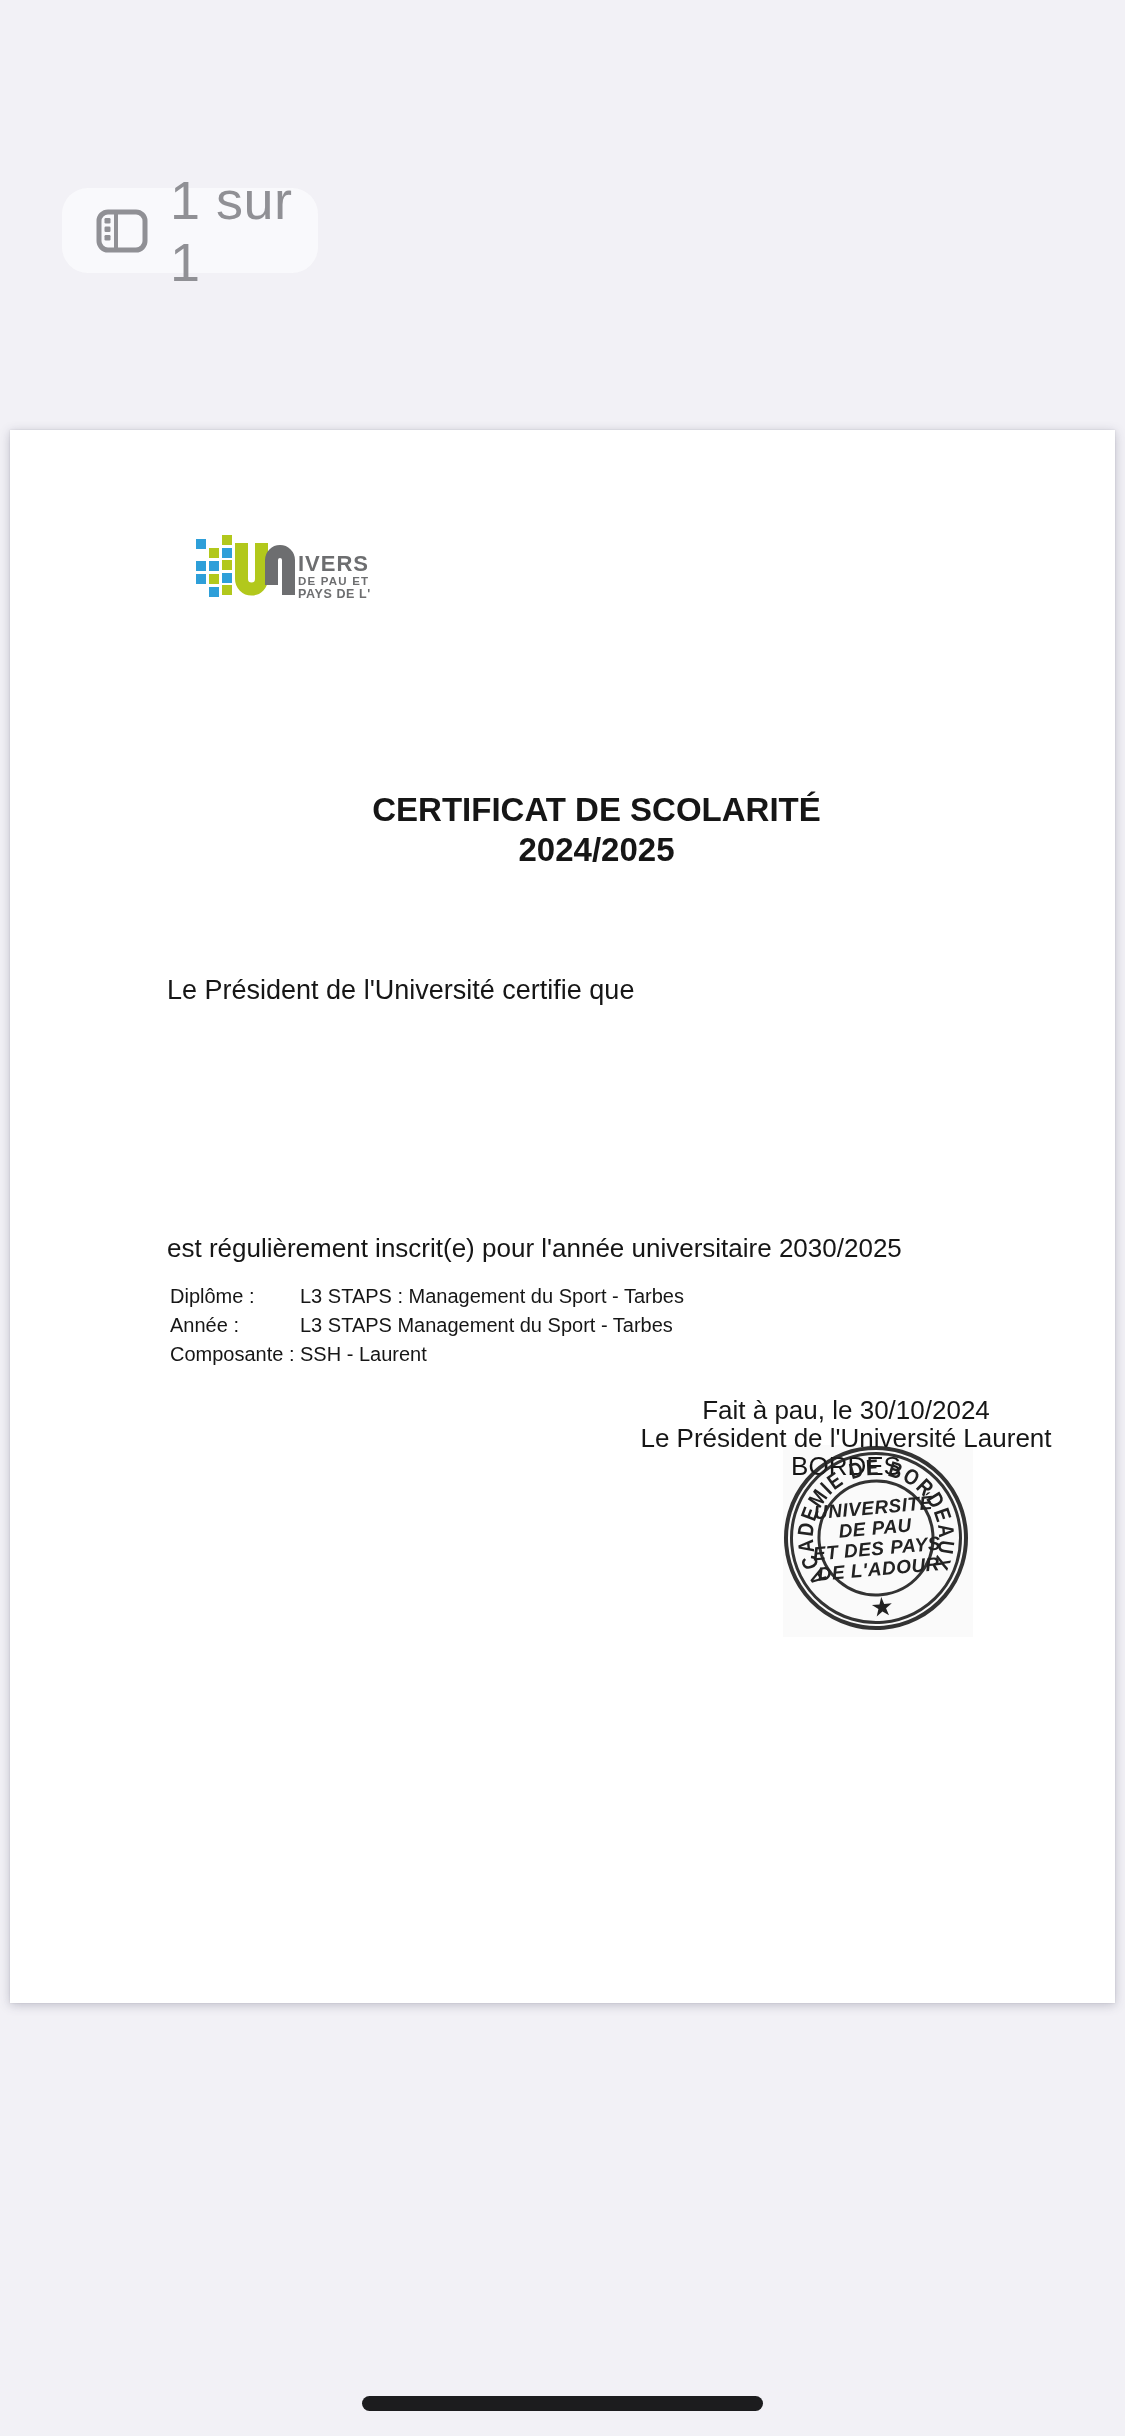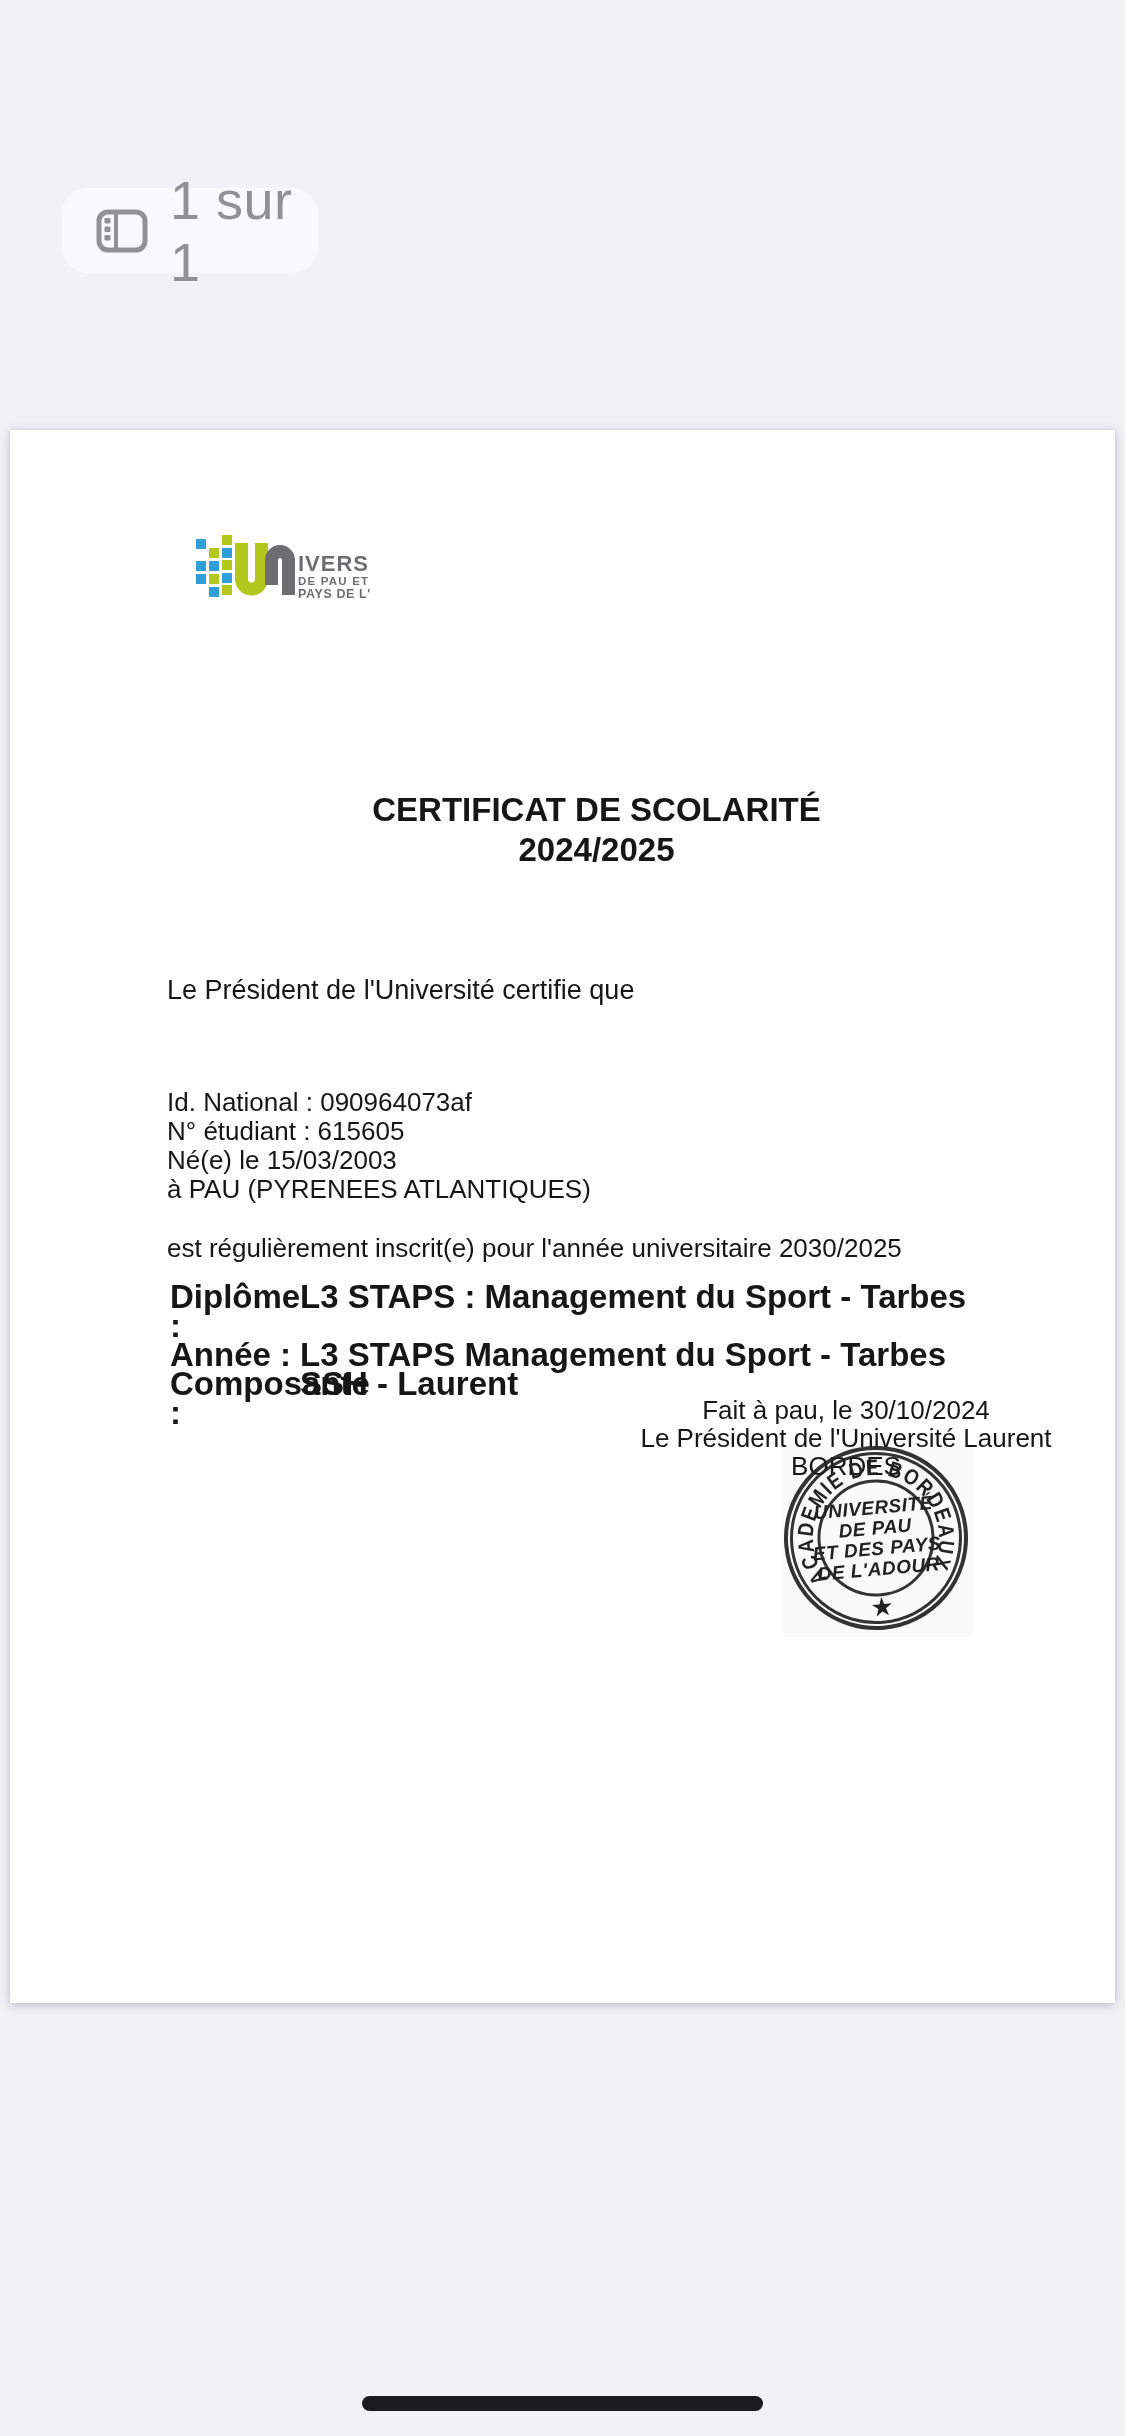--- a/index.html
+++ b/index.html
@@ -26,21 +26,21 @@
   .abs{position:absolute;}
   .logo{left:185px;top:105px;}
   .logo text{fill:#6d6e70;font-family:"Liberation Sans",sans-serif;font-weight:bold;}
   .sq-b{fill:#2e9fd9;}
   .sq-g{fill:#b2c81c;}
   .title-wrap{left:34px;top:360px;width:1105px;text-align:center;font-weight:bold;font-size:33px;line-height:40px;}
   .intro{left:157px;top:545px;font-size:27px;}
   .student{left:183px;top:600px;font-size:31px;font-weight:bold;}
   .details{left:157px;top:658px;font-size:26px;line-height:29px;}
   .enroll{left:157px;top:803px;font-size:26px;}
-  .fields{left:160px;top:852px;font-size:33px;line-height:29px;font-weight:bold;}
+  .fields{left:160px;top:852px;font-size:20px;line-height:29px;}
   .frow{display:flex;}
   .flabel{width:130px;flex:0 0 auto;}
   .sig{left:536px;top:966px;width:600px;text-align:center;font-size:26px;line-height:28px;}
   .stamp{left:770px;top:1013px;}
   .stamp text{fill:#222222;font-family:"Liberation Sans",sans-serif;}
   .stamp .ring-t{font-size:22px;font-weight:bold;letter-spacing:2px;}
   .stamp .inner-t{font-size:19px;font-weight:bold;font-style:italic;letter-spacing:.5px;}
   .stamp .star-t{font-size:26px;}
   .stamp circle{fill:none;stroke:#222222;opacity:.92;}
   
@@ -89,26 +89,20 @@
       <text x="103" y="63" font-size="12.5" letter-spacing="0.6">PAYS DE L'ADOUR</text>
     </svg>
 
     <div class="abs title-wrap">
       <div>CERTIFICAT DE SCOLARITÉ</div>
       <div>2024/2025</div>
     </div>
 
     <div class="abs intro">Le Président de l'Université certifie que</div>
 
-    <div class="abs details">
-      <div>Id. National : 090964073af</div>
-      <div>N° étudiant : 615605</div>
-      <div>Né(e) le 15/03/2003</div>
-      <div>à PAU (PYRENEES ATLANTIQUES)</div>
-    </div>
 
     <div class="abs enroll">est régulièrement inscrit(e) pour l'année universitaire 2030/2025</div>
 
     <div class="abs fields">
       <div class="frow">
         <span class="flabel">Diplôme :</span>
         <span>L3 STAPS : Management du Sport - Tarbes</span>
       </div>
       <div class="frow">
         <span class="flabel">Année :</span>

